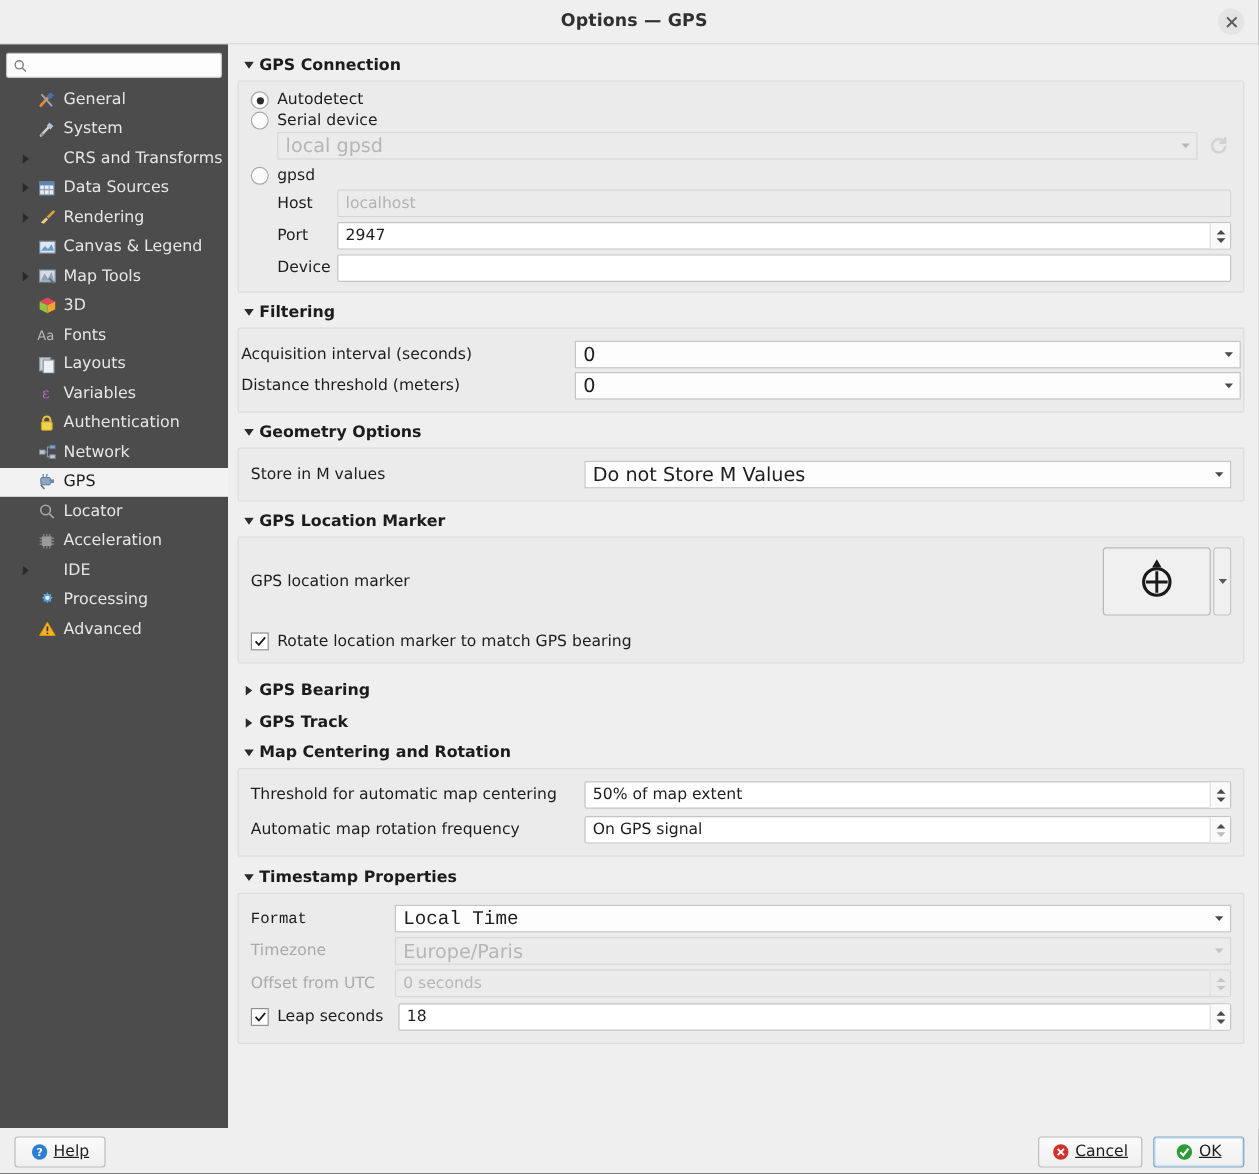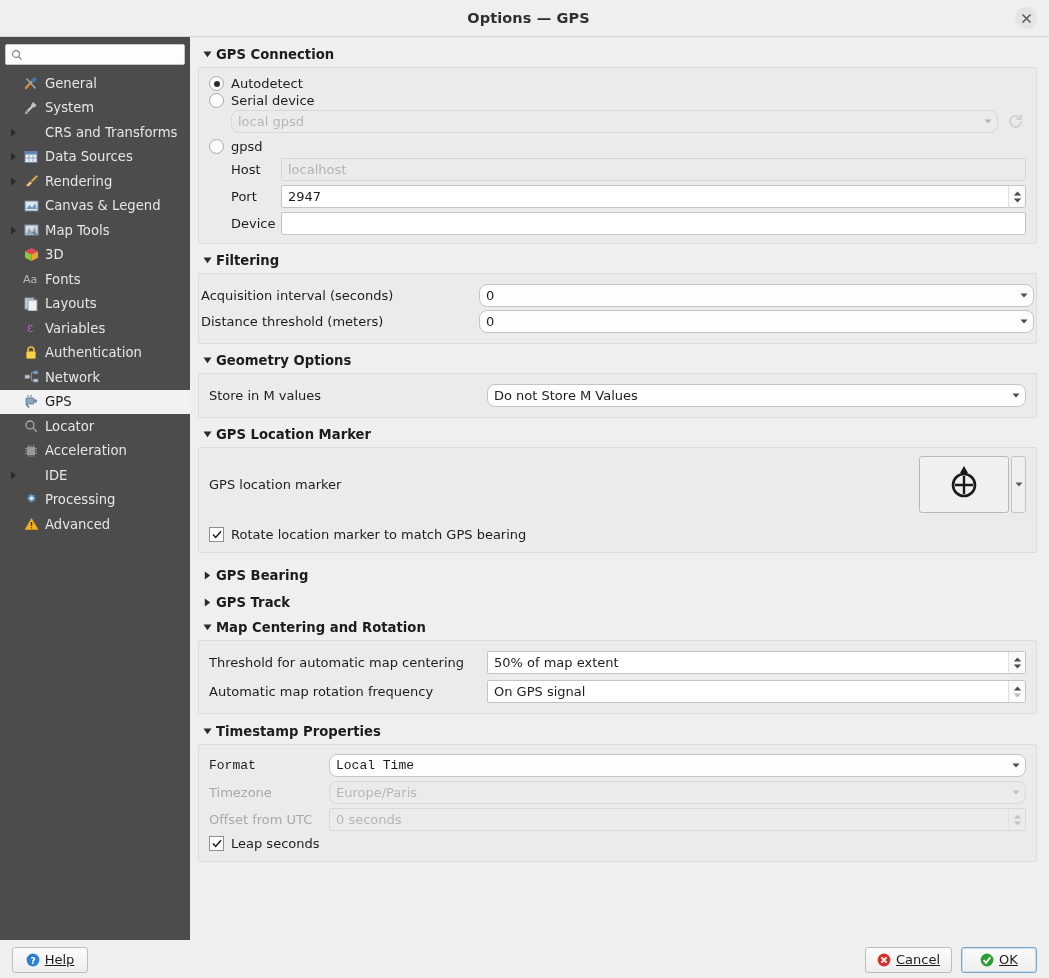--- a/index.html
+++ b/index.html
@@ -89,21 +89,21 @@
     font-size: 12.5px;
     width: 100%;
     margin-left: 4px;
     color: #333;
   }
   .nav { margin-top: 2px; }
   .nav-item {
     display: flex;
     align-items: center;
     height: 24.5px;
-    padding-left: 6px;
+    padding-left: 14px;
     box-sizing: border-box;
     color: #e6e6e6;
     font-size: 13.2px;
     cursor: pointer;
     white-space: nowrap;
   }
   .nav-item.selected {
     background: #f2f2f2;
     color: #1b1b1b;
   }
@@ -190,26 +190,26 @@
   }
   .field.disabled {
     background: #ebebeb;
     border-color: #d6d6d6;
     color: #b2b2b2;
   }
   .combo {
     height: 23px;
     background: #fdfdfd;
     border: 1px solid #c4c4c4;
-    border-radius: 8px;
+    border-radius: 0;
     display: flex;
     align-items: center;
     padding: 0 0 0 6px;
     box-sizing: border-box;
-    font-size: 13px;
+    font-size: 16px;
     color: #1d1d1d;
     flex: 1;
     min-width: 0;
     justify-content: space-between;
   }
   .combo.disabled {
     background: #ebebeb;
     border-color: #d8d8d8;
     color: #b6b6b6;
   }
@@ -871,20 +871,31 @@
             </span>
           </div>
         </div>
         <div class="row" style="margin:5px 0 2px 0;">
           <span class="ckbox">
             <svg width="10" height="9" viewBox="0 0 10 9">
                 <path d="M1 4.4 L3.7 7.4 L9 1.2" stroke="#1a1a1a" stroke-width="1.5" fill="none"></path>
               </svg>
           </span>
           <span class="lbl" style="margin-left:7px;width:101px;">Leap seconds</span>
+          <div class="spin">
+            <span>18</span>
+            <span class="steppers">
+              <svg width="9" height="5" viewBox="0 0 9 5">
+                  <path d="M4.5 0.6 L8.2 4.4 L0.8 4.4 Z" fill="#4a4a4a"></path>
+                </svg>
+              <svg width="9" height="5" viewBox="0 0 9 5" style="margin-top:2px;">
+                  <path d="M4.5 4.4 L0.8 0.6 L8.2 0.6 Z" fill="#4a4a4a"></path>
+                </svg>
+            </span>
+          </div>
         </div>
       </div>
 
     </div>
   </div>
 
   <div class="footer">
     <div class="btn">
       <span>
         <svg width="14" height="14" viewBox="0 0 14 14">

